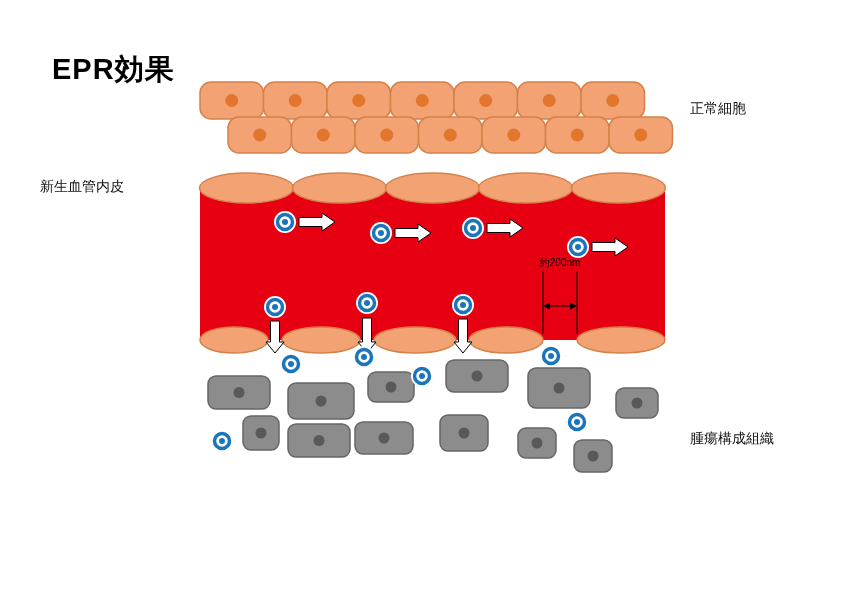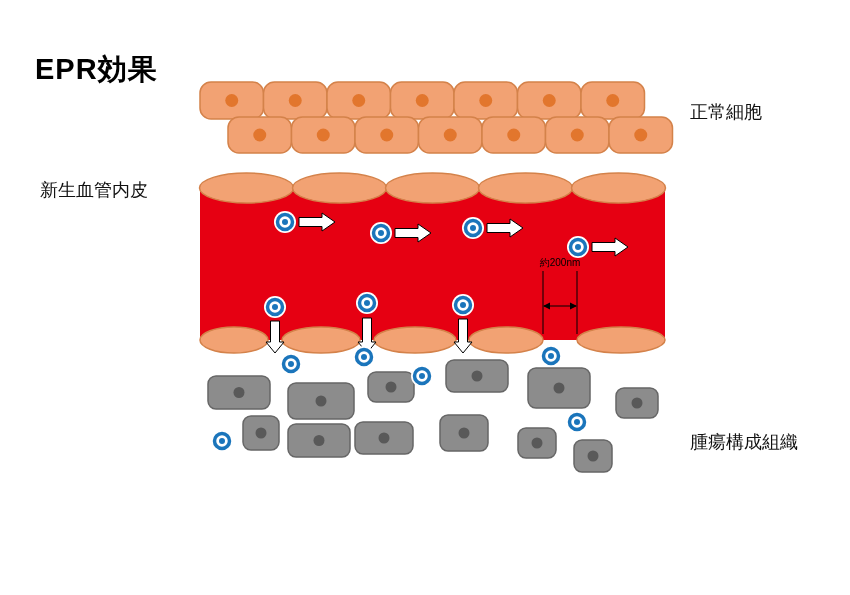--- a/index.html
+++ b/index.html
@@ -9,29 +9,29 @@
     width: 850px; height: 595px;
   }
   .page {
     position: relative;
     width: 850px; height: 595px;
     background: #ffffff;
     overflow: hidden;
   }
   .title {
     position: absolute;
-    left: 35px; top: 50px;
+    left: 52px; top: 50px;
     font-size: 29px;
     font-weight: bold;
     color: #000000;
     letter-spacing: 1px;
   }
   .label {
     position: absolute;
-    font-size: 18px;
+    font-size: 14px;
     color: #111111;
     white-space: nowrap;
   }
   .label-normal-cells     { left: 690px; top: 100px; }
   .label-normal-endo      { left: 40px;  top: 178px; }
   .label-neo-endo         { left: 40px;  top: 322px; }
   .label-tumor            { left: 690px; top: 400px; margin-top: 30px; }
   svg { position: absolute; left: 0; top: 0; }
 </style>
 </head>

